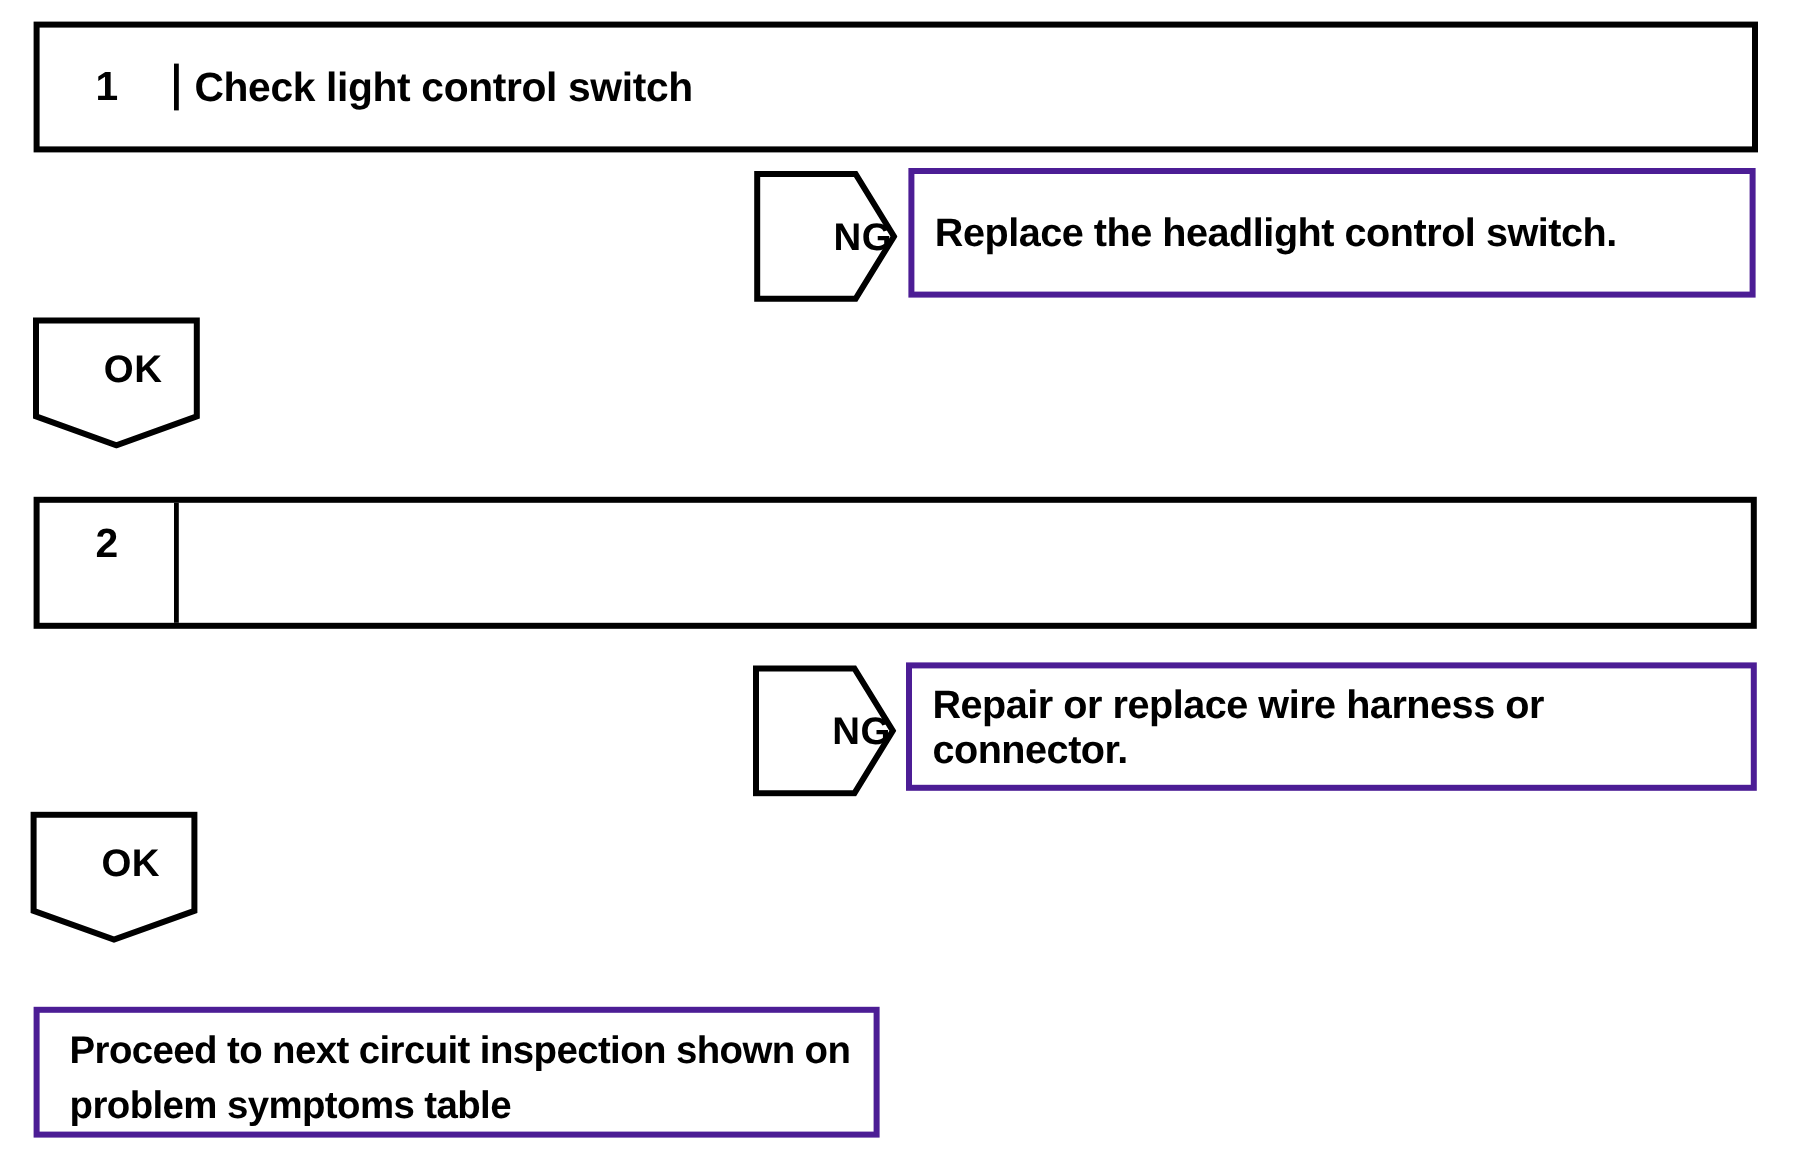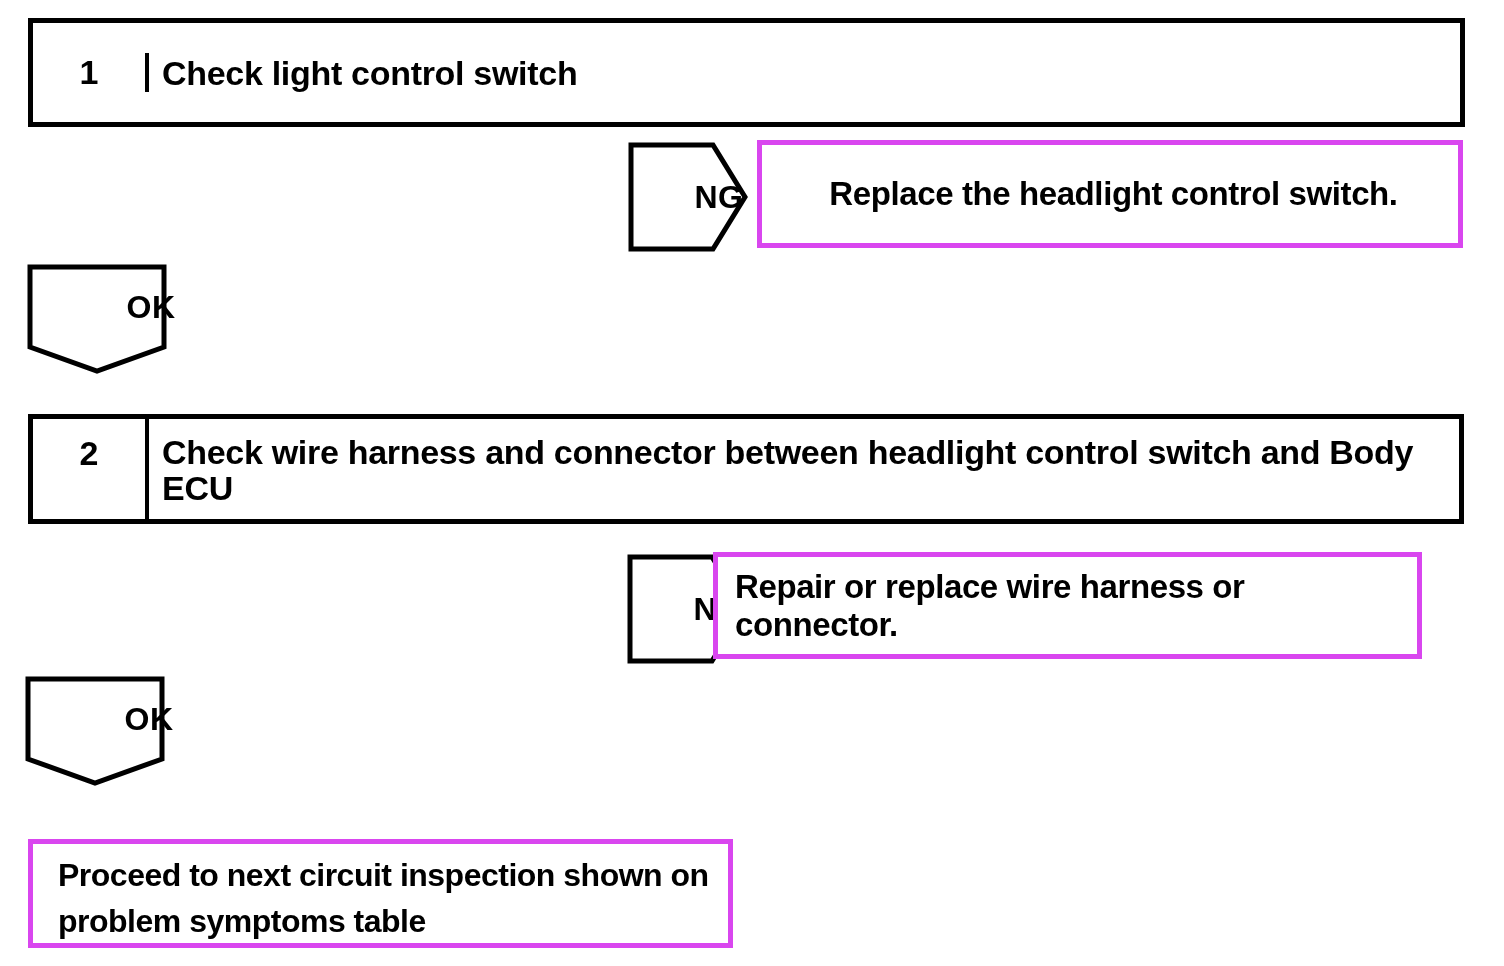--- a/index.html
+++ b/index.html
@@ -46,26 +46,25 @@
     letter-spacing: -0.3px;
     line-height: 36px;
     box-sizing: border-box;
   }
   .v-center { align-items: center; }
   .v-top .num-cell { padding-top: 15px; }
   .v-top .title-cell { padding-top: 15px; }
 
   
   .plain-box {
-    border: 5px solid #d946ef;
+    border: 5px solid #4c1d95;
     background: #ffffff;
     box-sizing: border-box;
     display: flex;
     font-weight: bold;
-    justify-content: center;
   }
   .result-box {
     align-items: center;
     font-size: 33px;
     letter-spacing: -0.4px;
     padding-left: 17px;
     padding-right: 10px;
   }
   .end-box {
     align-items: flex-start;
@@ -85,21 +84,21 @@
     font-size: 32px;
   }
   .ng-label {
     left: 0; top: 0;
     width: 104px; height: 110px;
     display: flex; align-items: center; justify-content: center; margin-left: 39px;
   }
   .ok-label {
     left: 0; top: 0;
     width: 168px; height: 86px;
-    display: flex; align-items: center; justify-content: center; margin-left: 40px;
+    display: flex; align-items: center; justify-content: center;
   }
 
   .artifact-dot {
     width: 5px; height: 5px;
     background: #000000;
     border-radius: 1px;
   }
 </style>
 </head>
 <body>
@@ -132,33 +131,30 @@
     </svg>
     <span class="label ok-label">OK</span>
   </div>
 
   <div class="abs artifact-dot" style="left:630px; top:428px;"></div>
 
   <div class="abs step-box v-top" style="left:28px; top:414px; width:1436px; height:110px;">
     <div class="num-cell">
       <span>2</span>
     </div>
-    <div class="title-cell">
-      <span>Check wire harness and connector between headlight control switch and Body ECU</span>
-    </div>
   </div>
 
   <div class="connector" style="left:627px; top:554px; width:120px; height:110px;">
     <svg width="120" height="110" viewBox="0 0 120 110">
       <path d="M3,3 H85 L117,55 L85,107 H3 Z" fill="#ffffff" stroke="#000000" stroke-width="5" stroke-linejoin="miter"></path>
     </svg>
     <span class="label ng-label">NG</span>
   </div>
 
-  <div class="abs plain-box result-box" style="left:713px; top:552px; width:709px; height:107px;">
+  <div class="abs plain-box result-box" style="left:755px; top:552px; width:709px; height:107px;">
     <span>Repair or replace wire harness or connector.</span>
   </div>
 
   <div class="connector" style="left:25px; top:676px; width:140px; height:110px;">
     <svg width="140" height="110" viewBox="0 0 140 110">
       <path d="M3,3 H137 V83 L70,107 L3,83 Z" fill="#ffffff" stroke="#000000" stroke-width="5" stroke-linejoin="miter"></path>
     </svg>
     <span class="label ok-label">OK</span>
   </div>
 

